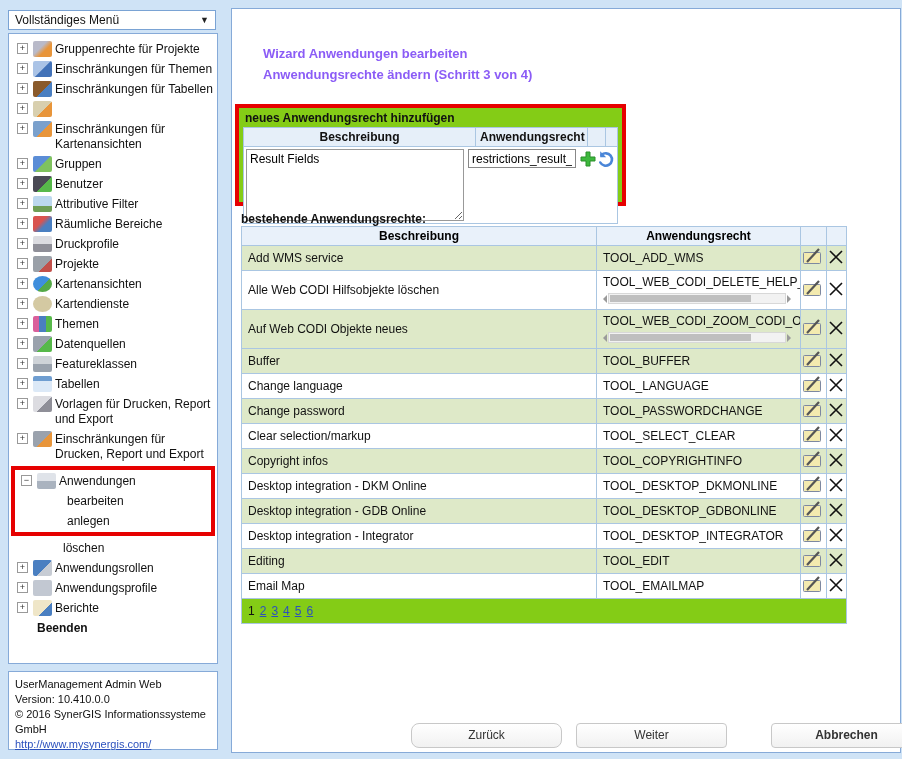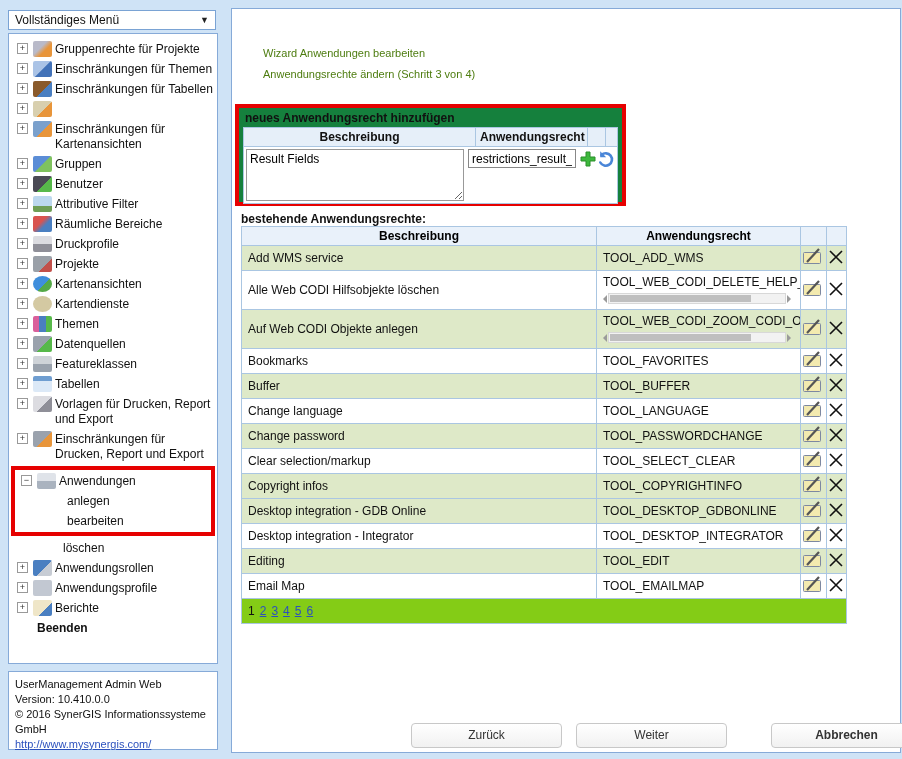--- a/index.html
+++ b/index.html
@@ -59,37 +59,37 @@
   .ti-apps      { background: linear-gradient(180deg,#dfe3e9 50%,#aab3bf 52%); }
   .ti-approles  { background: linear-gradient(135deg,#4a7fc1 55%,#c7ccd4 57%); }
   .ti-appprof   { background: #c2c8d2; }
   .ti-reports   { background: linear-gradient(135deg,#efe6c8 60%,#4a7fc1 62%); }
 
   #footer-panel { left: 8px; top: 671px; width: 210px; height: 79px; padding: 5px 6px; font-size: 11px; line-height: 15px; }
   #footer-panel a { color: #2b50bd; }
 
   
   #main-panel { left: 231px; top: 8px; width: 670px; height: 745px; }
-  #wizard-title { position: absolute; left: 31px; top: 34px; font-weight: normal; font-size: 11px; line-height: 21px; color: #4d7c0f; }
+  #wizard-title { position: absolute; left: 31px; top: 34px; font-weight: bold; font-size: 13px; line-height: 21px; color: #8b5cf6; }
 
   #red-form-box {
     position: absolute; left: 3px; top: 95px; width: 391px; height: 102px;
-    border: 4px solid #e60000; background: #15803d; padding: 2px 4px;
+    border: 4px solid #e60000; background: #84cc16; padding: 2px 4px;
   }
   #add-form-heading { font-weight: bold; font-size: 12px; padding: 1px 0 2px 2px; }
   #add-form-table { border: 1px solid #aac6e2; background: #fff; }
   #add-form-table .hdr { display: flex; background: #e6eff9; border-bottom: 1px solid #aac6e2; font-weight: bold; }
   #add-form-table .hdr > div { padding: 2px 4px; }
   .hdr-besch { width: 232px; text-align: center; border-right: 1px solid #aac6e2; }
   .hdr-recht { width: 112px; border-right: 1px solid #aac6e2; }
   .hdr-s1 { width: 18px; border-right: 1px solid #aac6e2; }
   .hdr-s2 { flex: 1; }
   #add-form-table .bodyrow { display: flex; align-items: flex-start; padding: 2px; }
   #besch-textarea {
-    width: 228px; height: 52px; resize: both; border: 1px solid #999;
+    width: 228px; height: 72px; resize: both; border: 1px solid #999;
     font-family: "Liberation Sans", sans-serif; font-size: 12px; padding: 2px 3px; margin-right: 4px;
   }
   #recht-input {
     width: 108px; height: 19px; border: 1px solid #888;
     font-family: "Liberation Sans", sans-serif; font-size: 12px; padding: 1px 3px; margin-right: 3px;
   }
   .mini-btn { display: inline-block; cursor: pointer; margin-top: 1px; }
 
   #existing-heading { position: absolute; left: 9px; top: 203px; font-weight: bold; font-size: 12px; }
   #rights-table {
@@ -117,21 +117,21 @@
   #pagination span { margin-right: 5px; }
   #pagination .pg-link { color: #2b50bd; text-decoration: underline; cursor: pointer; }
 
   .wizard-btn {
     position: absolute; top: 714px; width: 151px; height: 25px;
     background: linear-gradient(180deg, #ffffff, #f1f1f1);
     border: 1px solid #c8c8c8; border-radius: 4px;
     font-family: "Liberation Sans", sans-serif; font-size: 12px; color: #333;
     text-align: center; line-height: 23px; cursor: pointer;
   }
-  #btn-back { left: 179px; }
+  #btn-back { left: 179px; border-radius: 8px; }
   #btn-next { left: 344px; }
   #btn-cancel { left: 539px; font-weight: bold; }
 </style>
 </head>
 <body>
 
 <div id="menu-dropdown">
   <span>Vollständiges Menü</span>
   <span class="dd-arrow">▼</span>
 </div>
@@ -232,24 +232,24 @@
     <span class="tree-label">Einschränkungen für Drucken, Report und Export</span>
   </div>
 
   <div class="red-box-side">
     <div class="tree-item">
       <span class="exp">−</span>
       <span class="ic ti-apps"></span>
       <span class="tree-label">Anwendungen</span>
     </div>
     <div class="tree-item tree-child">
-      <span class="tree-label">anlegen</span>
+      <span class="tree-label">bearbeiten</span>
     </div>
     <div class="tree-item tree-child">
-      <span class="tree-label">bearbeiten</span>
+      <span class="tree-label">anlegen</span>
     </div>
   </div>
   <div class="tree-item tree-child">
     <span class="tree-label">löschen</span>
   </div>
 
   <div class="tree-item">
     <span class="exp">+</span>
     <span class="ic ti-approles"></span>
     <span class="tree-label">Anwendungsrollen</span>
@@ -348,50 +348,39 @@
       </td>
       <td class="cell-icon"><svg width="20" height="17" viewBox="0 0 20 17">
               <rect x="0.5" y="4.5" width="17" height="11" rx="1" fill="#f3eaaf" stroke="#7d88a1"></rect>
               <line x1="4" y1="14" x2="16" y2="1" stroke="#555" stroke-width="2.2"></line>
             </svg></td>
       <td class="cell-icon"><svg width="14" height="14" viewBox="0 0 14 14">
               <path d="M1 1 L13 13 M13 1 L1 13" stroke="#111" stroke-width="1.6"></path>
             </svg></td>
     </tr>
     <tr class="row-odd">
-      <td>Auf Web CODI Objekte anlegen</td>
+      <td>Auf Web CODI Objekte neues</td>
       <td class="cell-recht">
         <div>TOOL_WEB_CODI_ZOOM_CODI_OBJECT</div>
         <div class="hscroll">
               <span class="arr l"></span>
               <span class="track">
                 <span class="thumb"></span>
               </span>
               <span class="arr r"></span>
             </div>
       </td>
       <td class="cell-icon"><svg width="20" height="17" viewBox="0 0 20 17">
               <rect x="0.5" y="4.5" width="17" height="11" rx="1" fill="#f3eaaf" stroke="#7d88a1"></rect>
               <line x1="4" y1="14" x2="16" y2="1" stroke="#555" stroke-width="2.2"></line>
             </svg></td>
       <td class="cell-icon"><svg width="14" height="14" viewBox="0 0 14 14">
               <path d="M1 1 L13 13 M13 1 L1 13" stroke="#111" stroke-width="1.6"></path>
             </svg></td>
     </tr>
-    <tr class="row-even">
-      <td>Bookmarks</td>
-      <td class="cell-recht">TOOL_FAVORITES</td>
-      <td class="cell-icon"><svg width="20" height="17" viewBox="0 0 20 17">
-              <rect x="0.5" y="4.5" width="17" height="11" rx="1" fill="#f3eaaf" stroke="#7d88a1"></rect>
-              <line x1="4" y1="14" x2="16" y2="1" stroke="#555" stroke-width="2.2"></line>
-            </svg></td>
-      <td class="cell-icon"><svg width="14" height="14" viewBox="0 0 14 14">
-              <path d="M1 1 L13 13 M13 1 L1 13" stroke="#111" stroke-width="1.6"></path>
-            </svg></td>
-    </tr>
     <tr class="row-odd">
       <td>Buffer</td>
       <td class="cell-recht">TOOL_BUFFER</td>
       <td class="cell-icon"><svg width="20" height="17" viewBox="0 0 20 17">
               <rect x="0.5" y="4.5" width="17" height="11" rx="1" fill="#f3eaaf" stroke="#7d88a1"></rect>
               <line x1="4" y1="14" x2="16" y2="1" stroke="#555" stroke-width="2.2"></line>
             </svg></td>
       <td class="cell-icon"><svg width="14" height="14" viewBox="0 0 14 14">
               <path d="M1 1 L13 13 M13 1 L1 13" stroke="#111" stroke-width="1.6"></path>
             </svg></td>
@@ -425,20 +414,31 @@
               <rect x="0.5" y="4.5" width="17" height="11" rx="1" fill="#f3eaaf" stroke="#7d88a1"></rect>
               <line x1="4" y1="14" x2="16" y2="1" stroke="#555" stroke-width="2.2"></line>
             </svg></td>
       <td class="cell-icon"><svg width="14" height="14" viewBox="0 0 14 14">
               <path d="M1 1 L13 13 M13 1 L1 13" stroke="#111" stroke-width="1.6"></path>
             </svg></td>
     </tr>
     <tr class="row-odd">
       <td>Copyright infos</td>
       <td class="cell-recht">TOOL_COPYRIGHTINFO</td>
+      <td class="cell-icon"><svg width="20" height="17" viewBox="0 0 20 17">
+              <rect x="0.5" y="4.5" width="17" height="11" rx="1" fill="#f3eaaf" stroke="#7d88a1"></rect>
+              <line x1="4" y1="14" x2="16" y2="1" stroke="#555" stroke-width="2.2"></line>
+            </svg></td>
+      <td class="cell-icon"><svg width="14" height="14" viewBox="0 0 14 14">
+              <path d="M1 1 L13 13 M13 1 L1 13" stroke="#111" stroke-width="1.6"></path>
+            </svg></td>
+    </tr>
+    <tr class="row-even">
+      <td>Desktop integration - DKM Online</td>
+      <td class="cell-recht">TOOL_DESKTOP_DKMONLINE</td>
       <td class="cell-icon"><svg width="20" height="17" viewBox="0 0 20 17">
               <rect x="0.5" y="4.5" width="17" height="11" rx="1" fill="#f3eaaf" stroke="#7d88a1"></rect>
               <line x1="4" y1="14" x2="16" y2="1" stroke="#555" stroke-width="2.2"></line>
             </svg></td>
       <td class="cell-icon"><svg width="14" height="14" viewBox="0 0 14 14">
               <path d="M1 1 L13 13 M13 1 L1 13" stroke="#111" stroke-width="1.6"></path>
             </svg></td>
     </tr>
     <tr class="row-odd">
       <td>Desktop integration - GDB Online</td>

